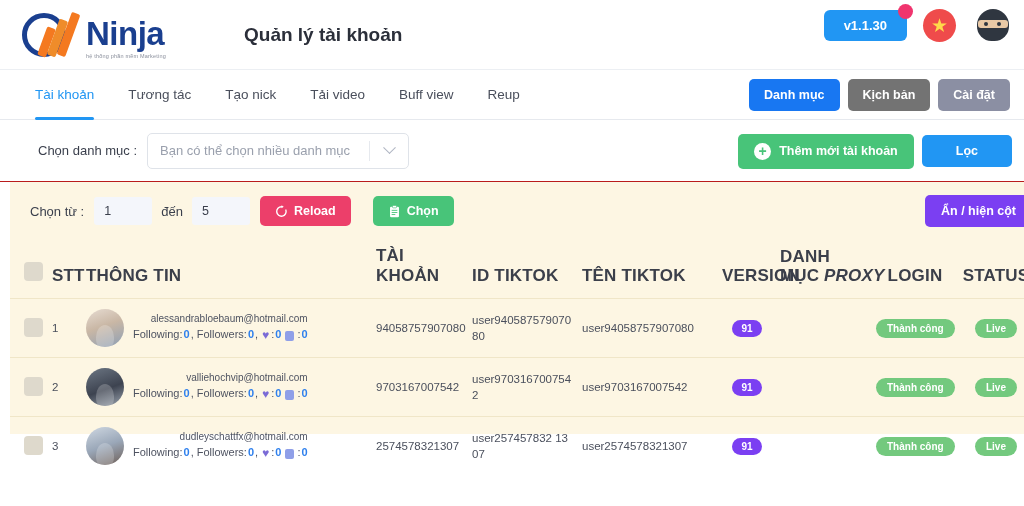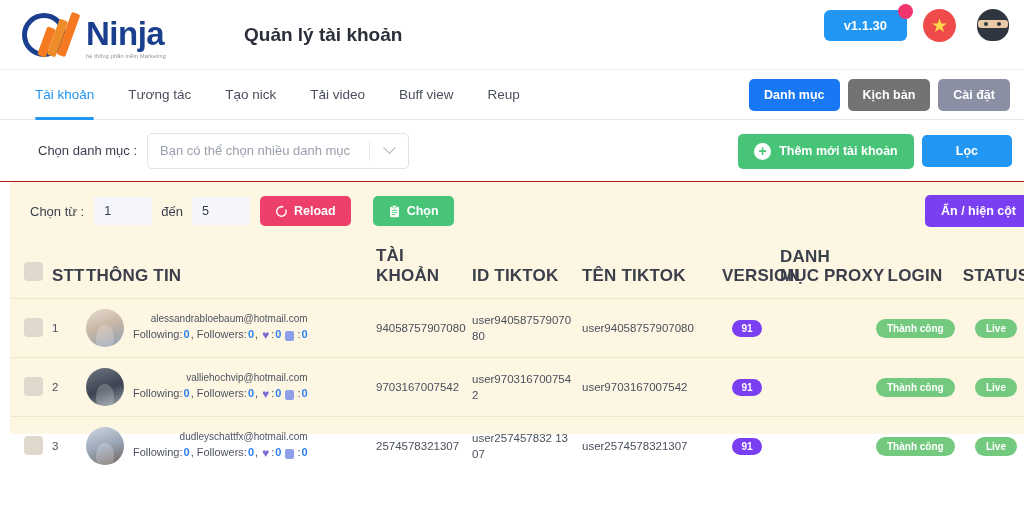--- a/index.html
+++ b/index.html
@@ -229,21 +229,21 @@
     font-size: 11.5px; color: #4a4f5c;
   }
   .col-chk   { width: 38px; padding-left: 14px !important; }
   .col-stt   { width: 34px; }
   .col-info  { width: 290px; }
   .col-acct  { width: 96px; }
   .col-id    { width: 110px; }
   .col-name  { width: 140px; }
   .col-ver   { width: 58px; text-align: center !important; }
   .col-dm    { width: 44px; text-align: center !important; }
-  .col-proxy { width: 52px; text-align: center; }
+  .col-proxy { width: 52px; text-align: center; font-style: italic; }
   .col-login { width: 86px; text-align: center !important; }
   .col-status{ width: 76px; text-align: center !important; }
 
   .hdr-2line { line-height: 1.15; }
 
   .chk {
     width: 19px; height: 19px; border-radius: 4px;
     background: #ded9cc; cursor: pointer; display: inline-block;
   }
   .info-cell { display: flex; align-items: center; gap: 9px; }

